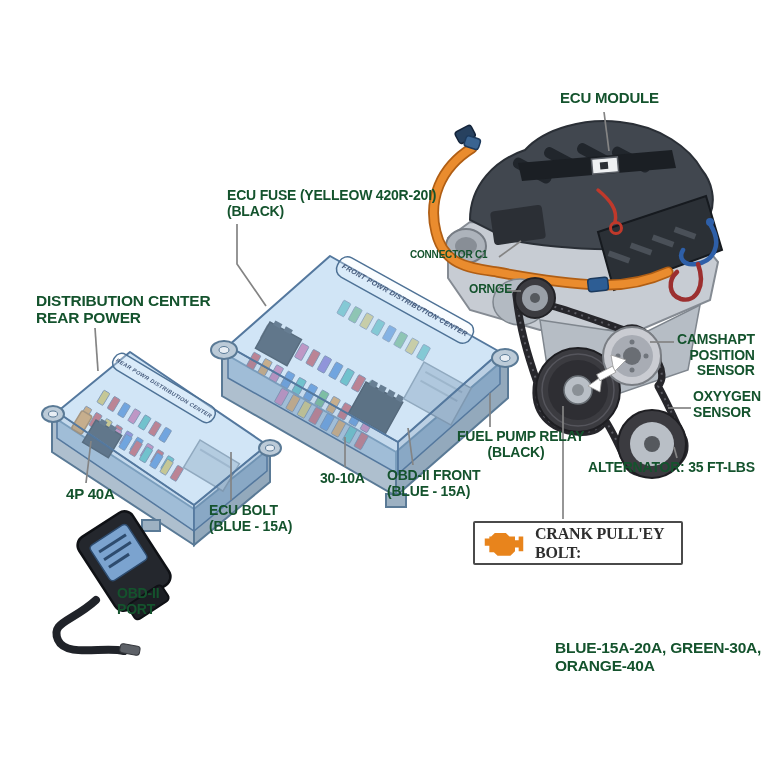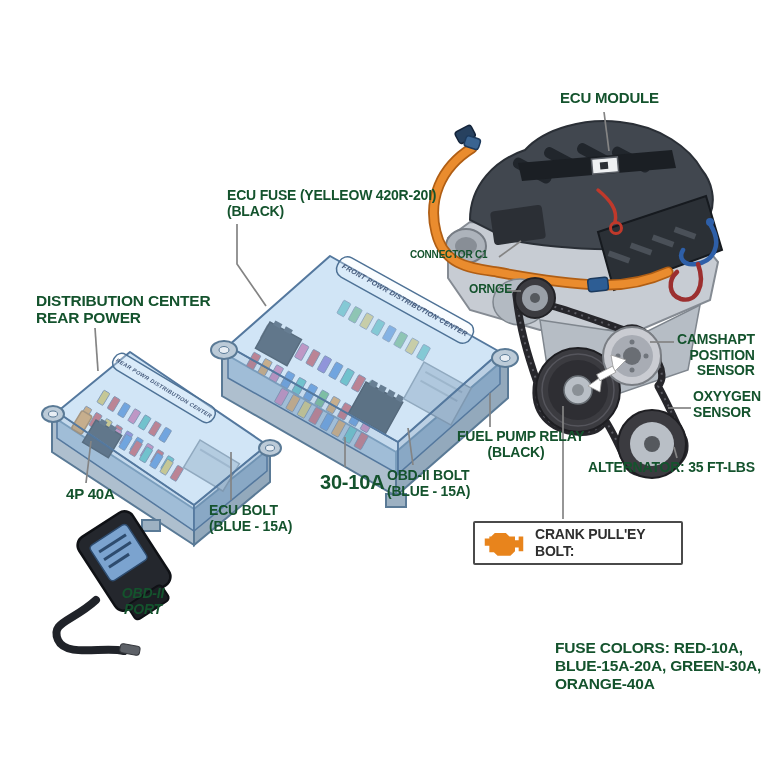--- a/index.html
+++ b/index.html
@@ -4,21 +4,21 @@
 <style>
   html,body{margin:0;padding:0;background:#fff;}
   #stage{position:relative;width:768px;height:768px;background:#ffffff;overflow:hidden;
          font-family:"Liberation Sans",sans-serif;}
   svg{position:absolute;left:0;top:0;}
   .lbl{position:absolute;font-weight:700;font-size:14px;line-height:1.12;color:#14532d;
        letter-spacing:-0.2px;white-space:nowrap;}
   .lbl div{white-space:nowrap;}
   .diagbox{position:absolute;left:473px;top:521px;width:206px;height:40px;border:2.5px solid #4a4a4a;
            border-radius:2px;background:#fff;display:flex;align-items:center;}
-  .diagbox .txt{margin-left:9px;font-weight:700;font-size:14px;line-height:1.2;color:#2e2e2e;letter-spacing:-0.2px;}
+  .diagbox .txt{margin-left:9px;font-weight:700;font-size:16px;line-height:1.2;color:#2e2e2e;letter-spacing:-0.2px;font-family:Liberation Serif, serif;}
   .lidtext{font:italic 700 7px "Liberation Sans",sans-serif;fill:#44597a;letter-spacing:.4px;}
   .lidtext.small{font-size:5.5px;}
 </style>
 </head>
 <body>
 
 <div id="stage">
 
 <svg width="768" height="768" viewBox="0 0 768 768">
 
@@ -350,36 +350,35 @@
 
 <div class="lbl" style="left:66px;top:486px;font-size:15px;">
   <div>4P 40A</div>
 </div>
 
 <div class="lbl" style="left:209px;top:503px;">
   <div>ECU BOLT</div>
   <div>(BLUE - 15A)</div>
 </div>
 
-<div class="lbl" style="left:320px;top:471px;font-size:20px;">
+<div class="lbl" style="left:320px;top:471px;font-size:14px;">
   <div>30-10A</div>
 </div>
 
 <div class="lbl" style="left:387px;top:468px;">
-  <div>OBD-II BOLT</div>
+  <div>OBD-II FRONT</div>
   <div>(BLUE - 15A)</div>
 </div>
 
-<div class="lbl" style="left:117px;top:586px;width:52px;text-align:center;font-style:italic;">
+<div class="lbl" style="left:117px;top:586px;width:52px;">
   <div>OBD-II</div>
   <div>PORT</div>
 </div>
 
 <div class="lbl" style="left:555px;top:639px;font-size:15.5px;line-height:1.15;">
-  <div>FUSE COLORS: RED-10A,</div>
   <div>BLUE-15A-20A, GREEN-30A,</div>
   <div>ORANGE-40A</div>
 </div>
 
 <div class="diagbox">
   <svg width="44" height="30" viewBox="0 0 48 32" style="position:static;margin-left:7px;flex:none;">
     <path d="M10 9 L14 5 H26 L30 9 H36 V13 H40 V9 H45 V25 H40 V21 H36 V25 L31 30 H17 L13 26 H8 V19 H3 V11 H8 V9 Z" fill="#e8841c"></path>
   </svg>
   <div class="txt">
     <div>CRANK PULL'EY BOLT:</div>

